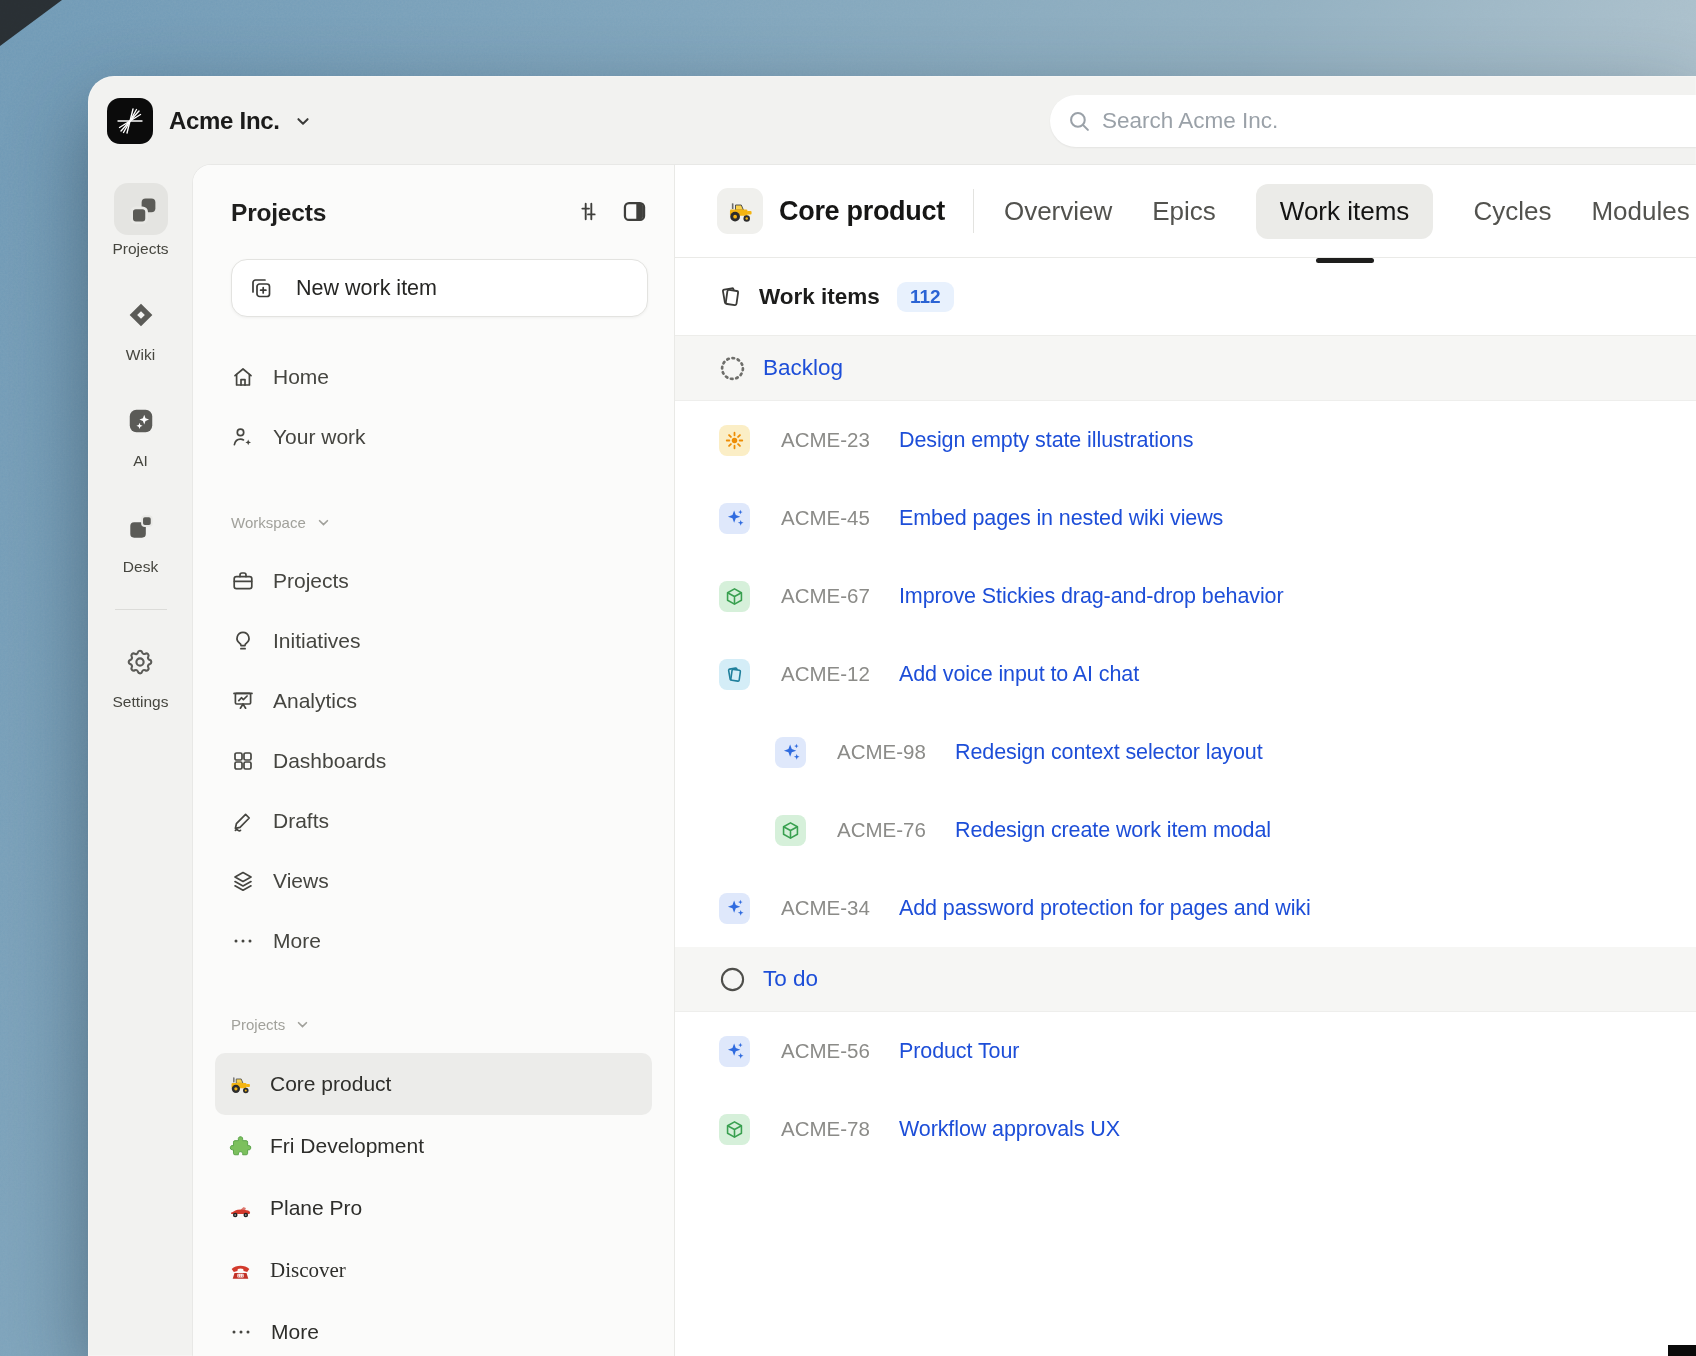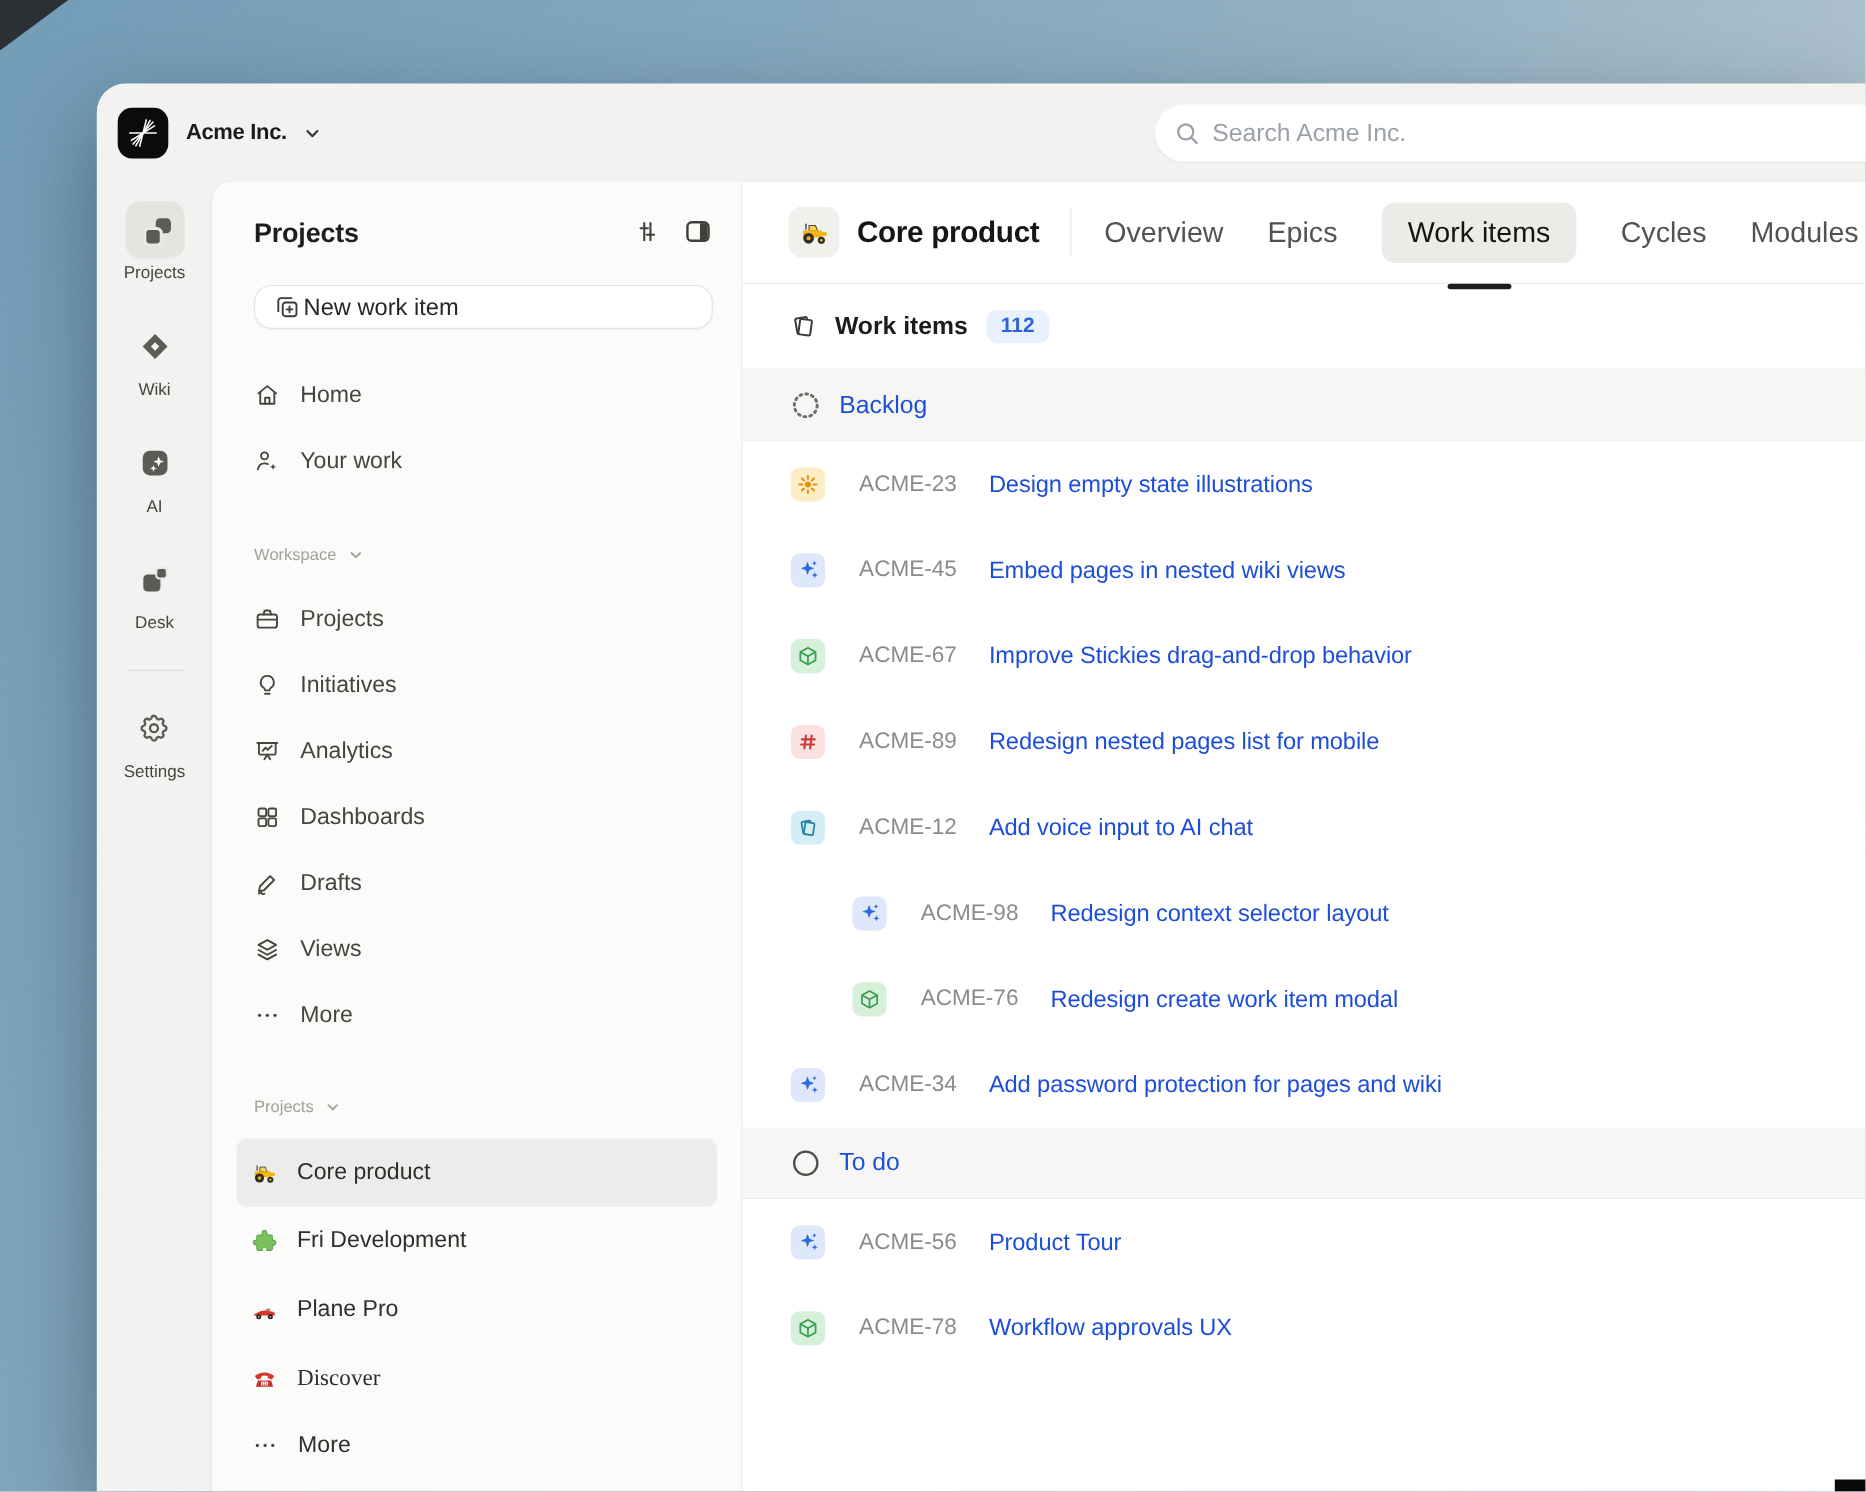--- a/index.html
+++ b/index.html
@@ -16,21 +16,21 @@
 
   
   #window {
     position:absolute; left:88px; top:76px; right:0; bottom:0;
     background:#f2f2f0; border-top-left-radius:26px; overflow:hidden;
     box-shadow:0 30px 80px rgba(20,40,55,.45), 0 0 0 1px rgba(255,255,255,.25) inset;
   }
   
   #win-header { height:89px; display:flex; align-items:center; padding-left:19px; position:relative; }
   #org-logo { width:46px; height:46px; border-radius:13px; background:#0b0b0b; display:flex; align-items:center; justify-content:center; flex:0 0 auto; }
-  #org-name { font-size:20px; font-weight:700; color:#1b1b1a; margin-left:16px; letter-spacing:-.3px; }
+  #org-name { font-size:24px; font-weight:700; color:#1b1b1a; margin-left:16px; letter-spacing:-.3px; }
   #org-chevron { margin-left:12px; color:#3c3c3a; display:flex; }
   #search-bar {
     position:absolute; left:962px; top:19px; height:52px; width:900px;
     background:#ffffff; border-radius:26px; display:flex; align-items:center;
     padding:0 16px; gap:10px; box-shadow:0 1px 2px rgba(0,0,0,.06);
   }
   #search-bar svg { flex:0 0 auto; }
   #search-input { border:none; outline:none; font-size:22.5px; color:#3c3c3a; width:100%;
     font-family:"Liberation Sans",sans-serif; background:transparent; }
   #search-input::placeholder { color:#9aa1a8; }
@@ -49,22 +49,22 @@
   
   #card { flex:1; background:#ffffff; border-top-left-radius:18px; display:flex; overflow:hidden;
     box-shadow:0 0 0 1px rgba(0,0,0,.04); }
 
   
   #sidebar { width:482px; flex:0 0 auto; background:#fbfbfa; border-right:1px solid #e9e9e6; padding:0 26px 0 38px; }
   #sidebar-title-row { margin-top:28px; height:40px; display:flex; align-items:center; }
   #sidebar-title { font-size:24.5px; font-weight:700; color:#1e1e1d; letter-spacing:-.2px; }
   #sidebar-title-icons { margin-left:auto; display:flex; align-items:center; gap:20px; color:#3f3f3c; }
   #new-work-item {
-    margin-top:26px; height:40px; background:#fff; border:1px solid #e3e3e0; border-radius:16px;
-    display:flex; align-items:center; padding-left:17px; gap:3px; cursor:pointer;
+    margin-top:26px; height:58px; background:#fff; border:1px solid #e3e3e0; border-radius:16px;
+    display:flex; align-items:center; padding-left:17px; gap:23px; cursor:pointer;
     box-shadow:0 1px 3px rgba(0,0,0,.05); color:#3a3a37;
   }
   #new-work-item span.lbl { font-size:21.5px; color:#26262.4; color:#262624; }
   .side-list { margin-top:30px; }
   .side-item { height:60px; display:flex; align-items:center; gap:18px; color:#454540; cursor:pointer; border-radius:10px;text-align:right; }
   .side-item .lbl { font-size:21px; }
   .side-item.project-row { height:62px; padding:0 14px; margin-left:-16px; margin-right:-4px; }
   .side-item.project-row.active { background:#ececea; }
   .section-head { height:58px; display:flex; align-items:center; gap:9px; color:#a1a19b; cursor:pointer; }
   .section-head .lbl { font-size:15px; font-weight:500; }
@@ -471,29 +471,20 @@
               <span class="type-box" style="background: rgb(214, 240, 218);">
                 <svg width="21" height="21" viewBox="0 0 20 20" fill="none" stroke="#39a050" stroke-width="1.5" stroke-linejoin="round">
                   <path d="M10 2.7 16.6 6.4v7.2L10 17.3 3.4 13.6V6.4z"></path>
                   <path d="M3.4 6.4 10 10l6.6-3.6M10 10v7.3"></path>
                 </svg>
               </span>
               <span class="wi-id">ACME-67</span>
               <span class="wi-title">Improve Stickies drag-and-drop behavior</span>
             </div>
             <div class="wi-row">
-              <span class="type-box" style="background: rgb(251, 226, 226);">
-                <svg width="21" height="21" viewBox="0 0 20 20" fill="none" stroke="#cb3d3d" stroke-width="1.9" stroke-linecap="round">
-                  <path d="M8.3 4.4 6.9 15.6M13.3 4.4l-1.4 11.2M4.7 7.8h11.2M4.1 12.2h11.2"></path>
-                </svg>
-              </span>
-              <span class="wi-id">ACME-89</span>
-              <span class="wi-title">Redesign nested pages list for mobile</span>
-            </div>
-            <div class="wi-row">
               <span class="type-box" style="background: rgb(212, 237, 247);">
                 <svg width="21" height="21" viewBox="0 0 24 24" fill="none" stroke="#1f7f9c" stroke-width="1.8" stroke-linejoin="round">
                   <g transform="rotate(-10 12 12)">
                     <rect x="6.2" y="5" width="9.6" height="12.6" rx="1.4"></rect>
                   </g>
                   <g transform="rotate(8 12 12)">
                     <rect x="8.6" y="6.4" width="9.6" height="12.6" rx="1.4" fill="#d4edf7"></rect>
                   </g>
                 </svg>
               </span>

